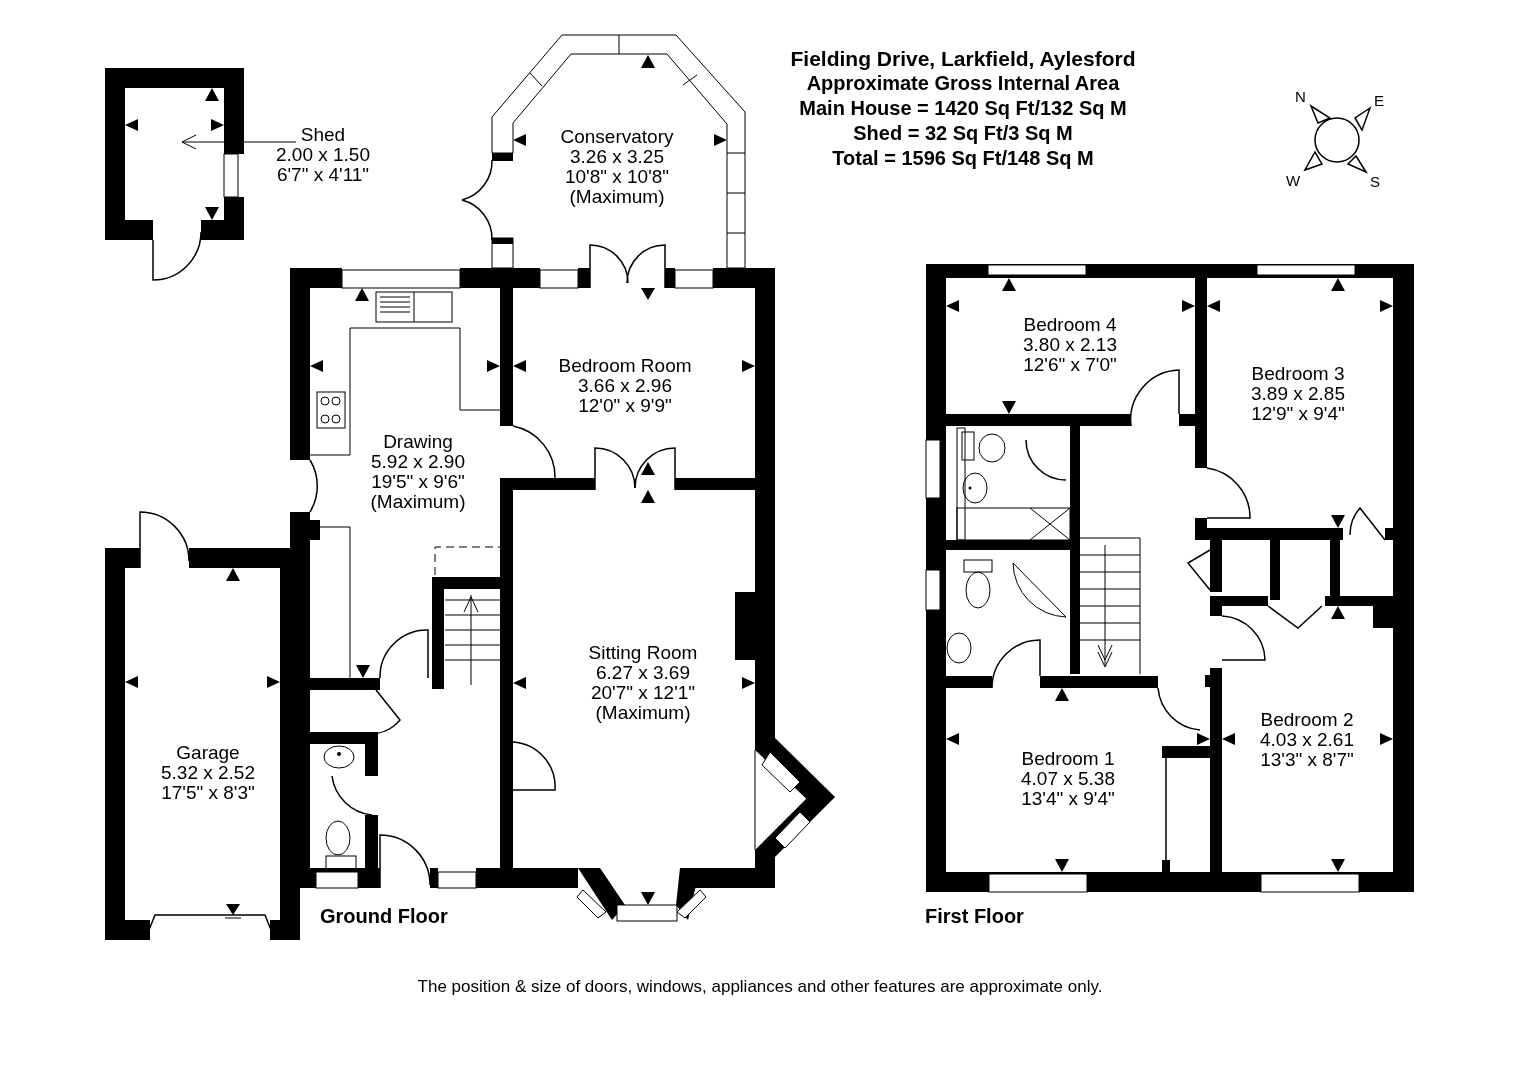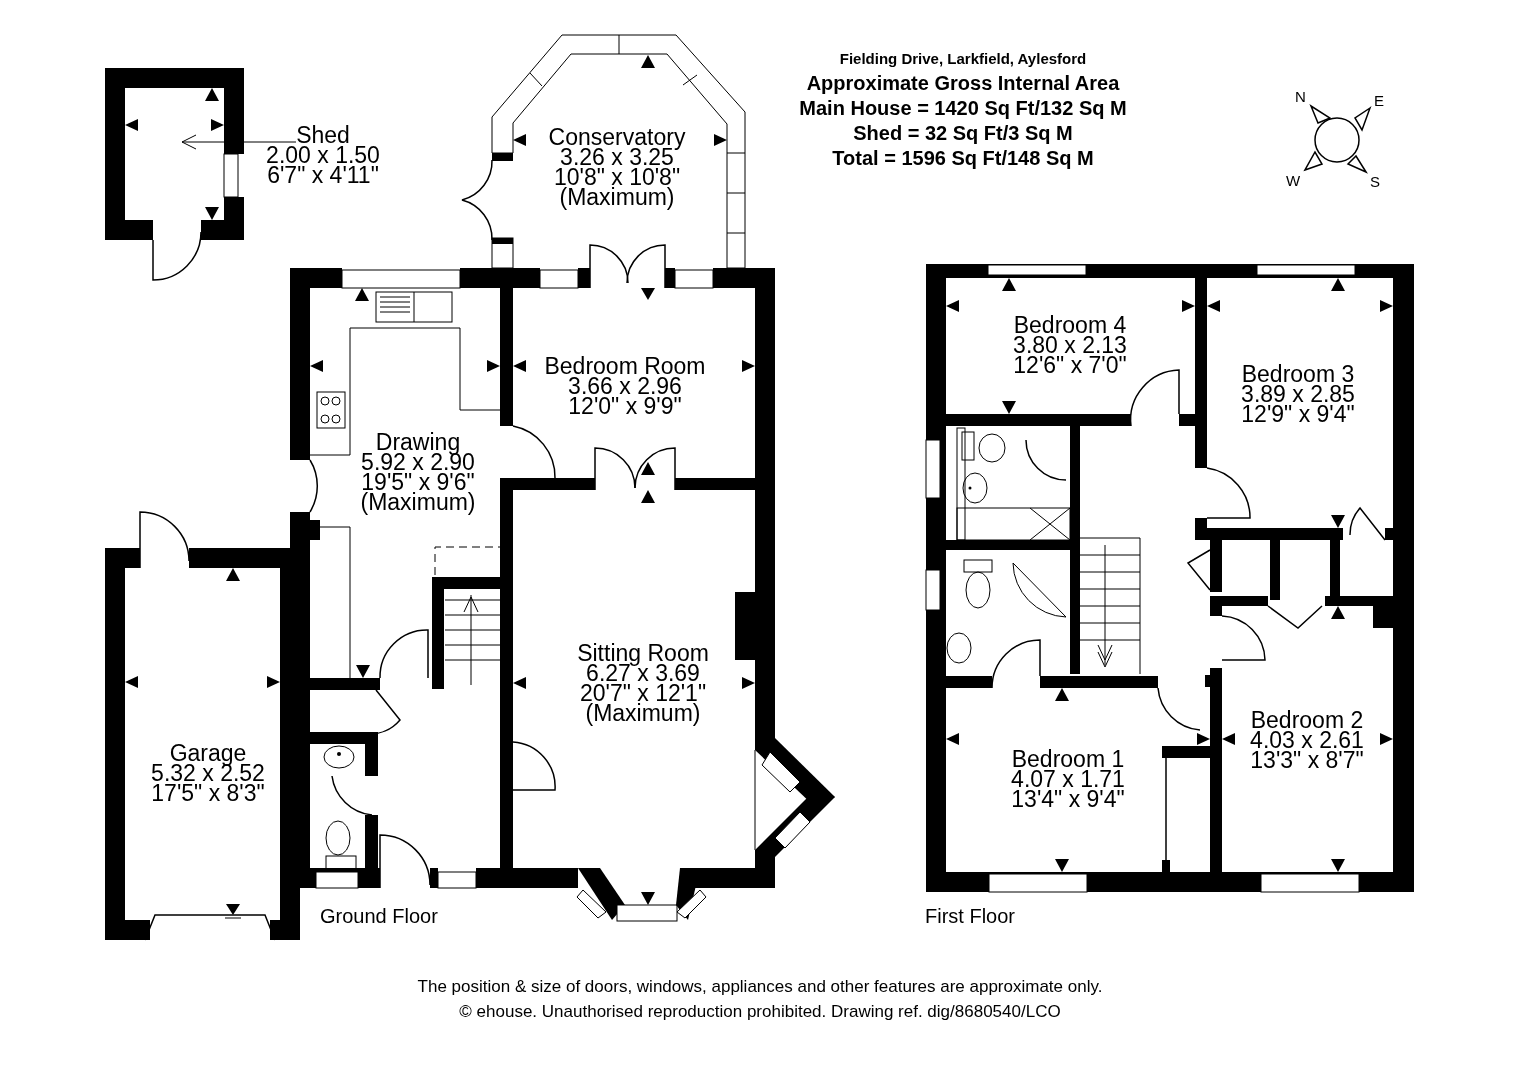--- a/index.html
+++ b/index.html
@@ -3,24 +3,24 @@
 <meta charset="utf-8">
 <style>
   html, body { margin: 0; padding: 0; background: #ffffff; }
   body { width: 1528px; height: 1080px; position: relative; overflow: hidden; font-family: "Liberation Sans", sans-serif; color: #000; }
   svg.plan { position: absolute; left: 0; top: 0; }
   .wall { fill: #000; }
   .line { stroke: #000; stroke-width: 1.5; fill: none; }
   .thin { stroke: #000; stroke-width: 1; fill: none; }
   .win { fill: #fff; stroke: #000; stroke-width: 1; }
   .arrow { fill: #000; }
-  .label { position: absolute; text-align: center; font-size: 23px; line-height: 20px; transform: translateX(-50%); white-space: nowrap; }
+  .label { position: absolute; text-align: center; font-size: 19px; line-height: 20px; transform: translateX(-50%); white-space: nowrap; }
   .header { position: absolute; left: 963px; top: 46px; transform: translateX(-50%); text-align: center; font-weight: bold; font-size: 20px; line-height: 25px; white-space: nowrap; }
-  .header .title { font-size: 15px; }
-  .floor-label { position: absolute; font-weight: normal; font-size: 20px; }
+  .header .title { font-size: 21px; }
+  .floor-label { position: absolute; font-weight: bold; font-size: 20px; }
   .footer { position: absolute; left: 760px; top: 974px; transform: translateX(-50%); text-align: center; white-space: nowrap; font-size: 17px; line-height: 25px; }
   .footer .disclaimer { font-weight: bold; }
   .compass-letter { position: absolute; font-size: 15px; }
 </style>
 </head>
 <body>
 
 <svg class="plan" width="1528" height="1080" viewBox="0 0 1528 1080" xmlns="http://www.w3.org/2000/svg">
 
   <g>
@@ -349,29 +349,28 @@
 </div>
 
 <div class="label" style="left:1298px; top:364px;text-align:center;">
   <div>Bedroom 3</div>
   <div>3.89 x 2.85</div>
   <div>12'9" x 9'4"</div>
 </div>
 
 <div class="label" style="left:1068px; top:749px;">
   <div>Bedroom 1</div>
-  <div>4.07 x 1.71</div>
+  <div>4.07 x 5.38</div>
   <div>13'4" x 9'4"</div>
 </div>
 
 <div class="label" style="left:1307px; top:710px;">
   <div>Bedroom 2</div>
   <div>4.03 x 2.61</div>
   <div>13'3" x 8'7"</div>
 </div>
 
 <div class="floor-label" style="left:320px; top:905px;">Ground Floor</div>
 <div class="floor-label" style="left:925px; top:905px;">First Floor</div>
 
 <div class="footer">
   <div>The position &amp; size of doors, windows, appliances and other features are approximate only.</div>
-  <div>© ehouse. Unauthorised reproduction prohibited. Drawing ref. dig/8680540/LCO</div>
 </div>
 
 </body></html>

